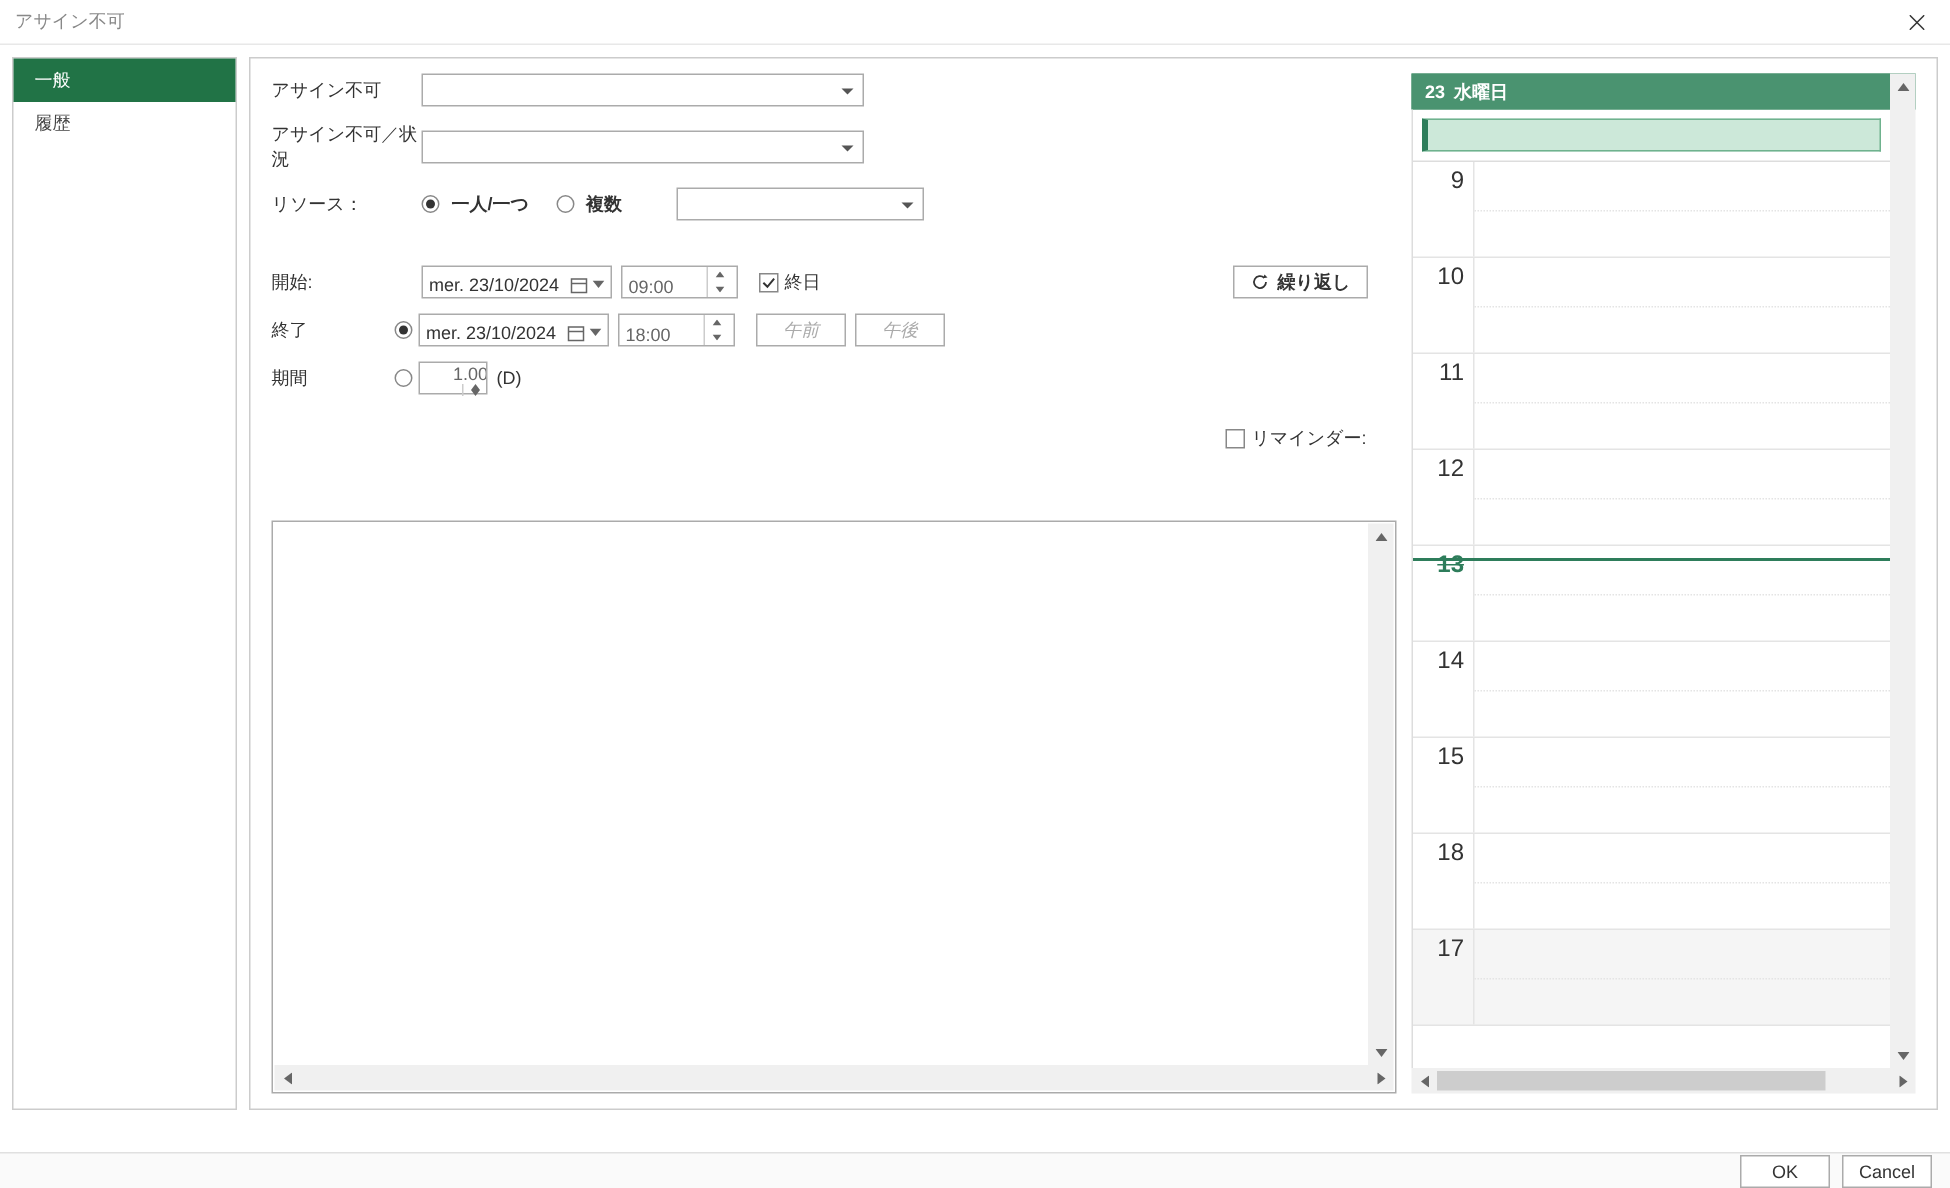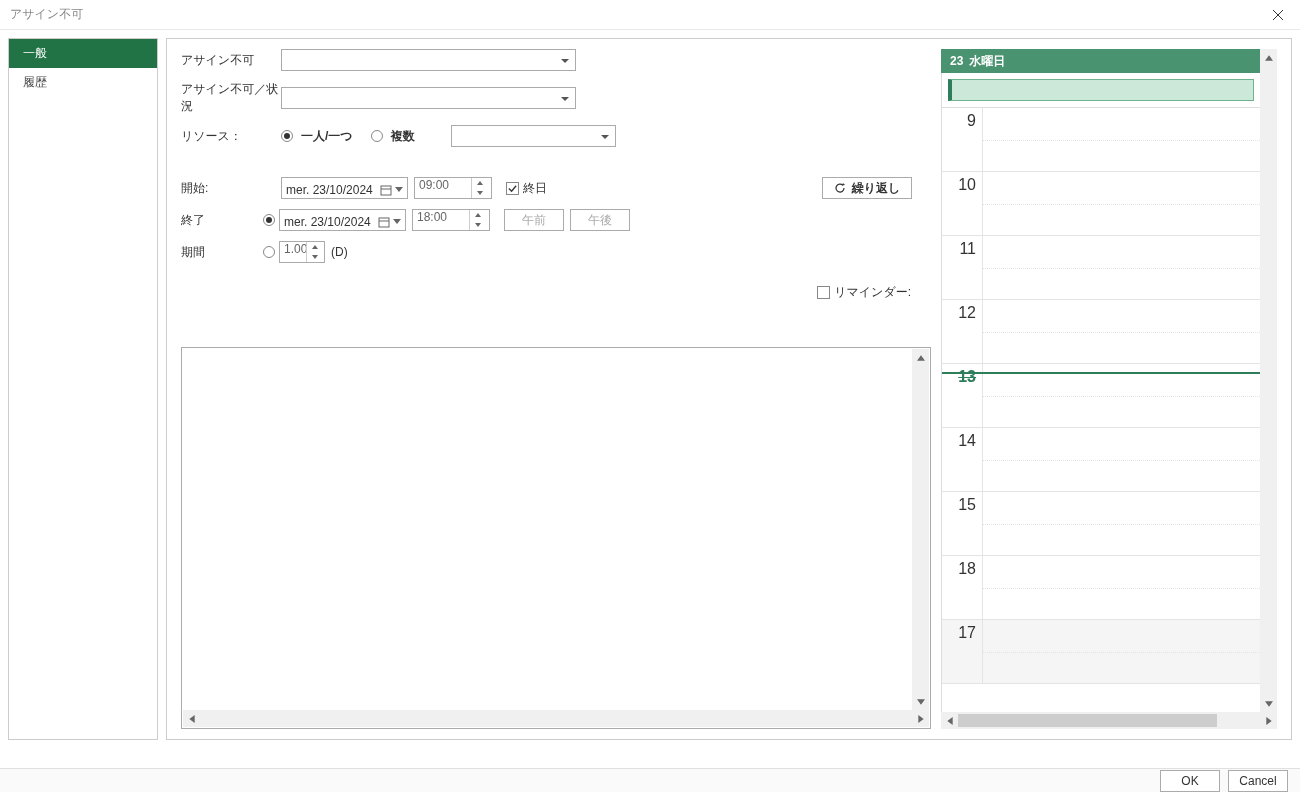--- a/index.html
+++ b/index.html
@@ -29,34 +29,34 @@
 .radio-group { display: flex; align-items: center; gap: 4px; font-weight: bold; }
 .radio { width: 12px; height: 12px; border: 1px solid #888; border-radius: 50%; display: inline-flex; align-items: center; justify-content: center; margin-right: 4px; }
 .radio.checked::after { content:""; width: 6px; height: 6px; background: #333; border-radius: 50%; }
 .radio-label { margin-right: 14px; }
 
 .date-input { width: 127px; height: 22px; border: 1px solid #ababab; display: flex; align-items: center; padding: 4px 2px 0 4px; background:#fff; }
 .date-input .cal-icon { width: 14px; height: 14px; margin-left:auto; display:flex; align-items:center; justify-content:center; }
 .date-input .cal-icon svg { width:12px; height:12px; }
 .date-input .dd-arrow { width: 12px; display:flex; align-items:center; justify-content:center; }
 
-.spinner { width: 78px; height: 22px; border: 1px solid #ababab; display:flex; align-items:flex-start; background:#fff; }
+.spinner { width: 78px; height: 22px; border: 1px solid #ababab; display:flex; align-items:flex-end; background:#fff; }
 .spinner input { border:none; width: 56px; padding-left:4px; outline:none; background:transparent; color:#666; }
 .spinner .spin-btns { width:16px; height:20px; border-left:1px solid #ccc; display:flex; flex-direction:column; }
 .spinner .spin-btns div { flex:1; display:flex; align-items:center; justify-content:center; }
 .spinner .spin-btns svg { width:6px; height:4px; }
 
-.spinner.small { width: 46px; }
+.spinner.small { width: 46px; flex-direction: column; }
 .spinner.small input { width: 26px; }
 
 .checkbox { width:13px; height:13px; border:1px solid #888; display:inline-flex; align-items:center; justify-content:center; margin-right:4px; background:#fff;}
 .checkbox.checked svg { width:9px; height:9px; }
 
 .btn { height:22px; border:1px solid #ababab; background:#fff; padding:0 10px; display:inline-flex; align-items:center; justify-content:center; cursor:pointer; color:#333; }
-.btn.disabled { color:#aaa; }
+.btn.disabled { color:#aaa;font-style:italic; }
 .repeat-btn { width:90px; margin-left:auto; gap:6px;font-weight:bold; }
 .repeat-btn svg { width:12px; height:12px; }
 
 .notes-area { margin-top: 34px; flex:1; display:flex; flex-direction:column; position:relative; }
 .notes-box { border:1px solid #ababab; flex:1; position:relative; background:#fff; }
 .notes-scroll-v { position:absolute; right:1px; top:1px; bottom:18px; width:17px; background:#f0f0f0; }
 .notes-scroll-v .arrow-up { position:absolute; top:0; left:0; right:0; height:17px; display:flex; align-items:center; justify-content:center; }
 .notes-scroll-v .arrow-down { position:absolute; bottom:0; left:0; right:0; height:17px; display:flex; align-items:center; justify-content:center; }
 .notes-scroll-h { position:absolute; left:1px; right:1px; bottom:1px; height:17px; background:#f0f0f0; }
 .notes-scroll-h .arrow-left { position:absolute; left:0; top:0; bottom:0; width:17px; display:flex; align-items:center; justify-content:center; }

